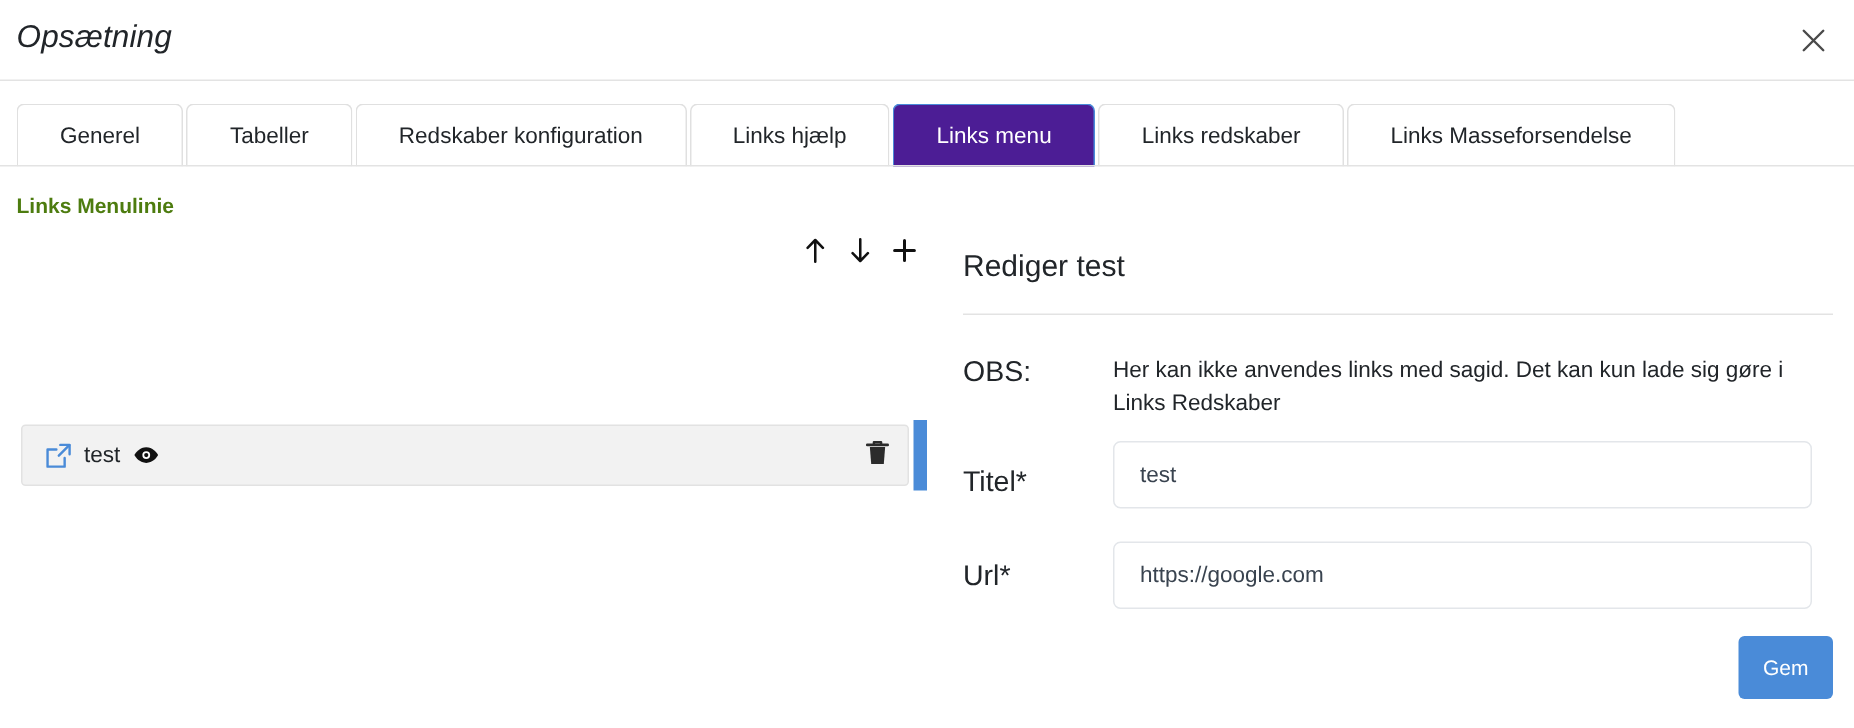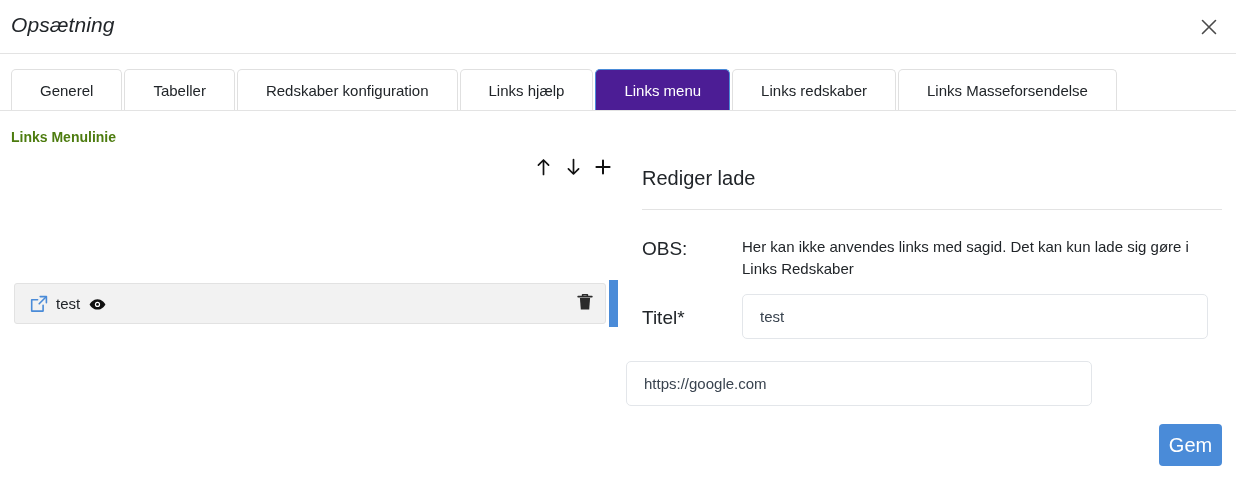--- a/index.html
+++ b/index.html
@@ -214,21 +214,21 @@
     background: #e3e3e3;
   }
 
   .form-row {
     position: absolute;
     left: 0;
     width: 610px;
     display: flex;
   }
   .form-row.obs  { top: 125px; }
-  .form-row.titel{ top: 183px; }
+  .form-row.titel{ top: 183px; align-items: center; }
   .form-row.url  { top: 250px; }
 
   .form-label {
     width: 116px;
     padding-left: 16px;
     font-size: 19px;
     color: #212529;
     flex: 0 0 116px;
     line-height: 1.35;
   }
@@ -255,21 +255,21 @@
 
   .save-btn {
     position: absolute;
     right: 14px;
     top: 313px;
     width: 63px;
     height: 42px;
     background: #4a8bd8;
     color: #ffffff;
     font-family: "Liberation Sans", sans-serif;
-    font-size: 20px;
+    font-size: 14px;
     border: none;
     border-radius: 4px;
     cursor: pointer;
   }
 </style>
 </head>
 <body>
 
 <div class="dialog">
 
@@ -345,34 +345,35 @@
                 <path d="M2.9 5.0 H13.1 L12.2 16.4 H3.8 Z" fill="#2b2b2b"></path>
               </svg>
             </span>
           </button>
         </div>
         <div class="scrollbar-thumb"></div>
       </div>
     </div>
 
     <div class="right-col">
-      <div class="panel-title">Rediger lade</div>
+      <div class="panel-title">Rediger test</div>
       <div class="panel-divider"></div>
 
       <div class="form-row obs">
         <div class="form-label">OBS:</div>
         <div class="obs-text">Her kan ikke anvendes links med sagid. Det kan kun lade sig gøre i Links Redskaber</div>
       </div>
 
       <div class="form-row titel">
         <div class="form-label pad-in">Titel*</div>
         <input class="form-field" type="text" value="test" style="">
       </div>
 
       <div class="form-row url">
+        <div class="form-label pad-in">Url*</div>
         <input class="form-field" type="text" value="https://google.com" style="">
       </div>
 
       <button class="save-btn">Gem</button>
     </div>
 
   </div>
 </div>
 
 </body></html>

